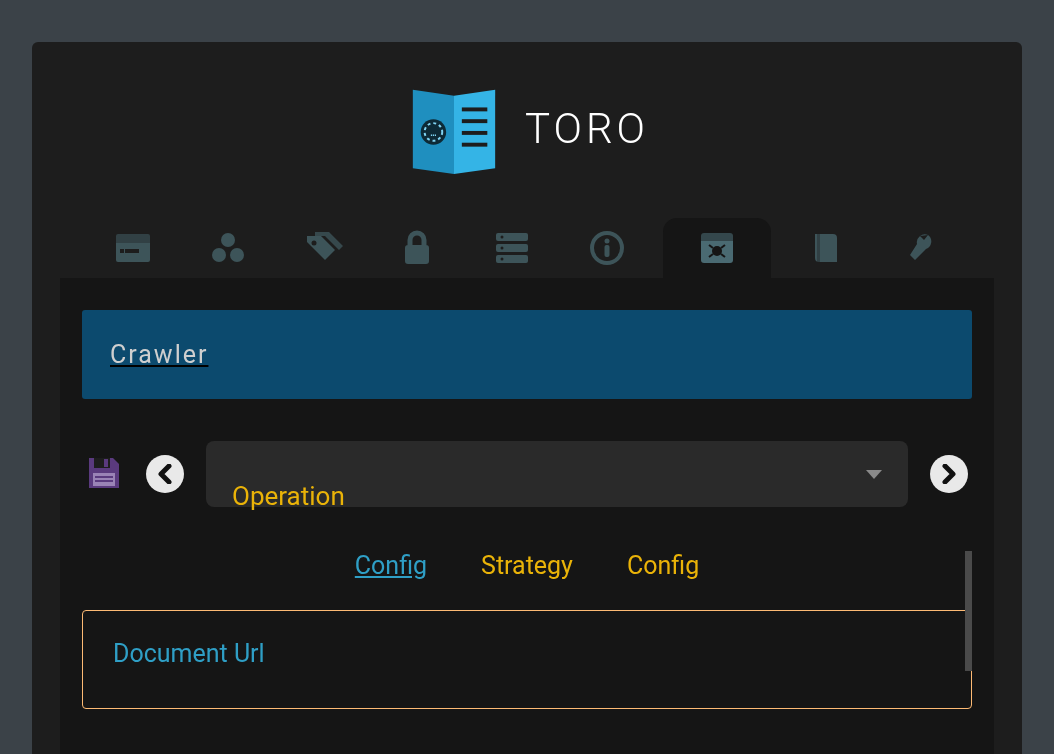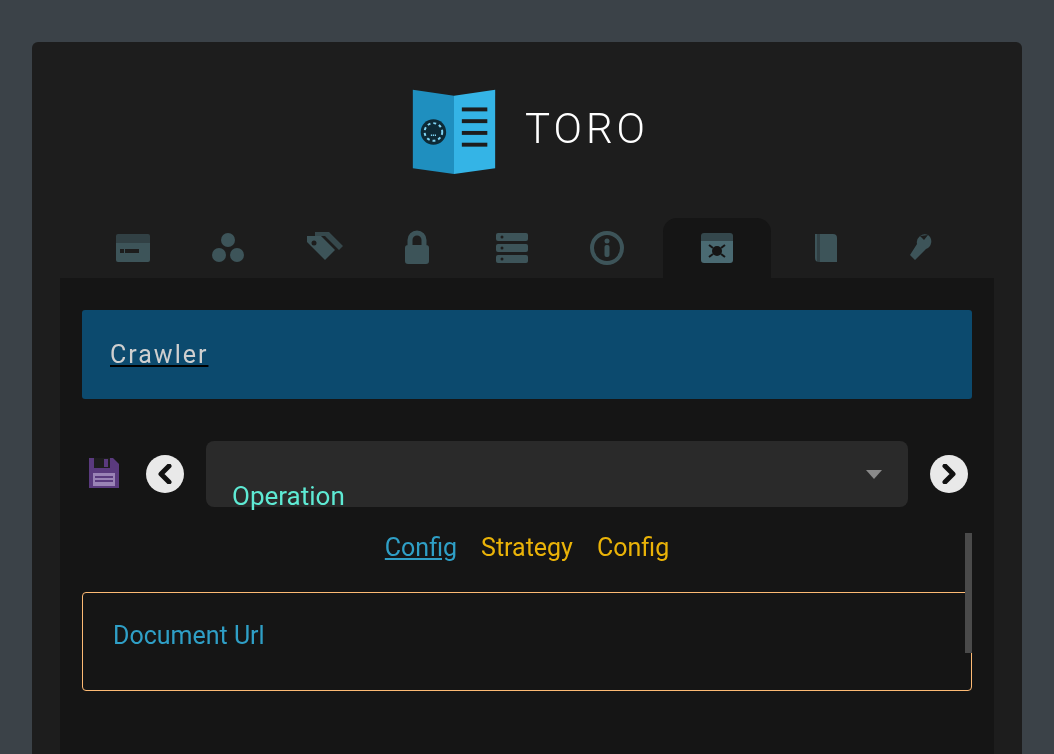--- a/index.html
+++ b/index.html
@@ -124,36 +124,36 @@
     background: #2a2a2a;
     border-radius: 8px;
     height: 66px;
     display: flex;
     align-items: center;
     padding: 0 26px;
     cursor: pointer;
     justify-content: space-between;
   }
   .select-label {
-    color: #5eead4;
+    color: #eab308;
     font-size: 26px;
     margin-top: 44px;
   }
   .select-caret {
     width: 0; height: 0;
     border-left: 8px solid transparent;
     border-right: 8px solid transparent;
     border-top: 9px solid #8a8a8a;
   }
 
   .sub-tabs {
     display: flex;
-    gap: 24px;
+    gap: 54px;
     justify-content: center;
-    margin-top: 26px;
+    margin-top: 44px;
   }
   .sub-tab {
     font-size: 25px;
     color: #eab308;
     cursor: pointer;
   }
   .sub-tab.active {
     color: #2f9fc6;
     text-decoration: underline;
   }

